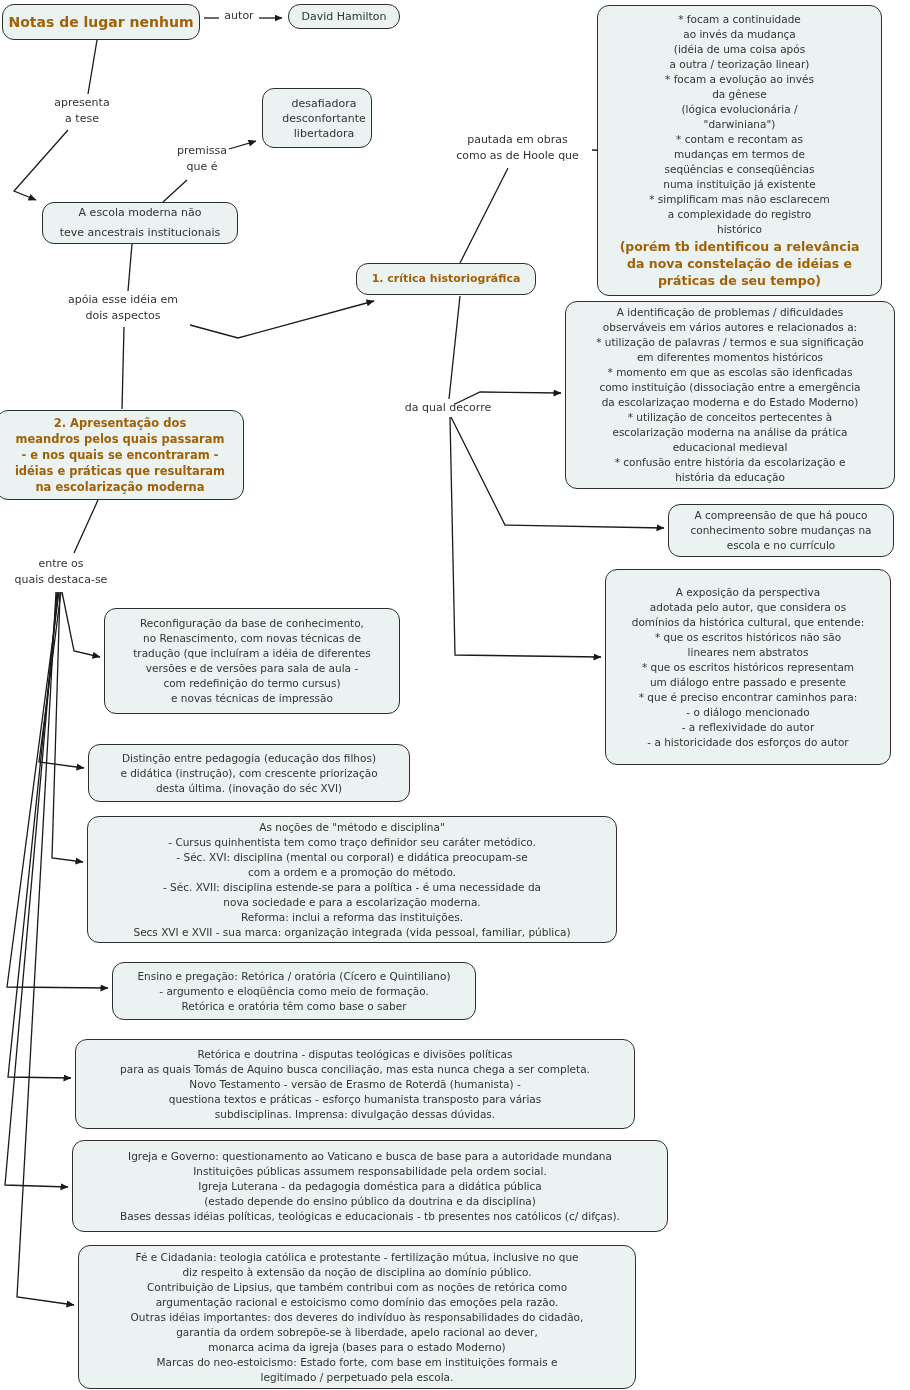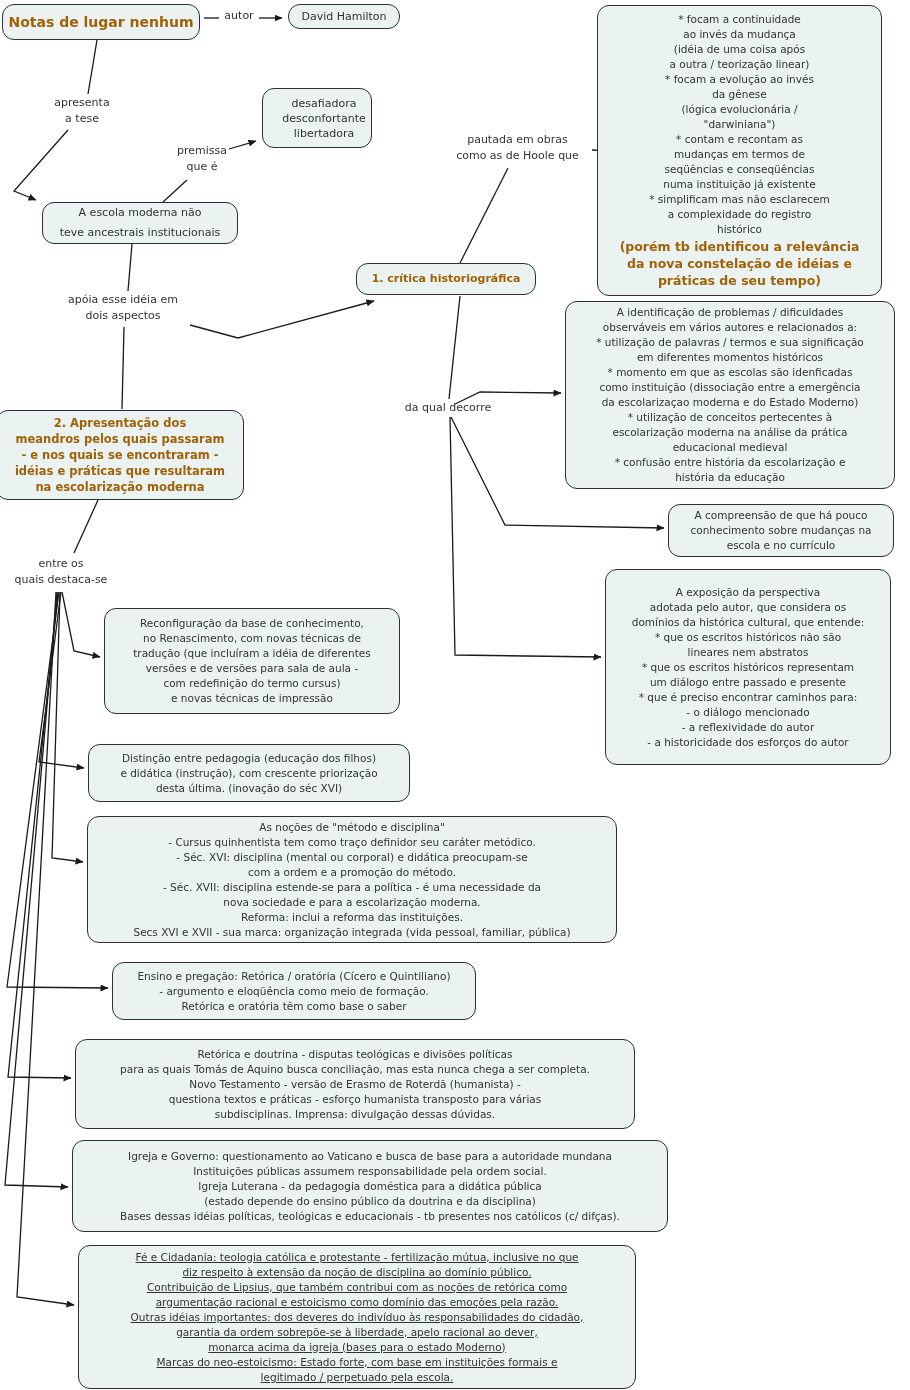--- a/index.html
+++ b/index.html
@@ -33,21 +33,21 @@
   #n-apresentacao{left:-4px;top:410px;width:248px;height:90px;font-size:11.5px;line-height:16px;}
   #n-identificacao{left:565px;top:301px;width:330px;height:188px;}
   #n-compreensao{left:668px;top:504px;width:226px;height:53px;}
   #n-exposicao{left:605px;top:569px;width:286px;height:196px;}
   #n-reconfig{left:104px;top:608px;width:296px;height:106px;}
   #n-distincao{left:88px;top:744px;width:322px;height:58px;}
   #n-metodo{left:87px;top:816px;width:530px;height:127px;}
   #n-ensino{left:112px;top:962px;width:364px;height:58px;}
   #n-retorica{left:75px;top:1039px;width:560px;height:90px;}
   #n-igreja{left:72px;top:1140px;width:596px;height:92px;padding:21px 2px;}
-  #n-fe{left:78px;top:1245px;width:558px;height:144px;text-decoration:underline;}
+  #n-fe{left:78px;top:1245px;width:558px;height:144px;}
   
   #l-autor{left:218px;top:8px;width:42px;height:18px;}
   #l-apresenta{left:42px;top:95px;width:80px;height:34px;}
   #l-premissa{left:166px;top:143px;width:72px;height:36px;}
   #l-pautada{left:440px;top:132px;width:155px;height:34px;}
   #l-apoia{left:60px;top:292px;width:126px;height:34px;}
   #l-daqual{left:396px;top:400px;width:104px;height:18px;}
   #l-entre{left:2px;top:556px;width:118px;height:36px;}
 </style>
 </head>

